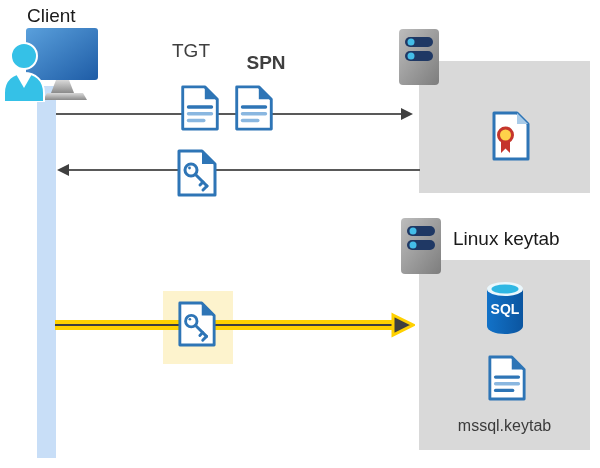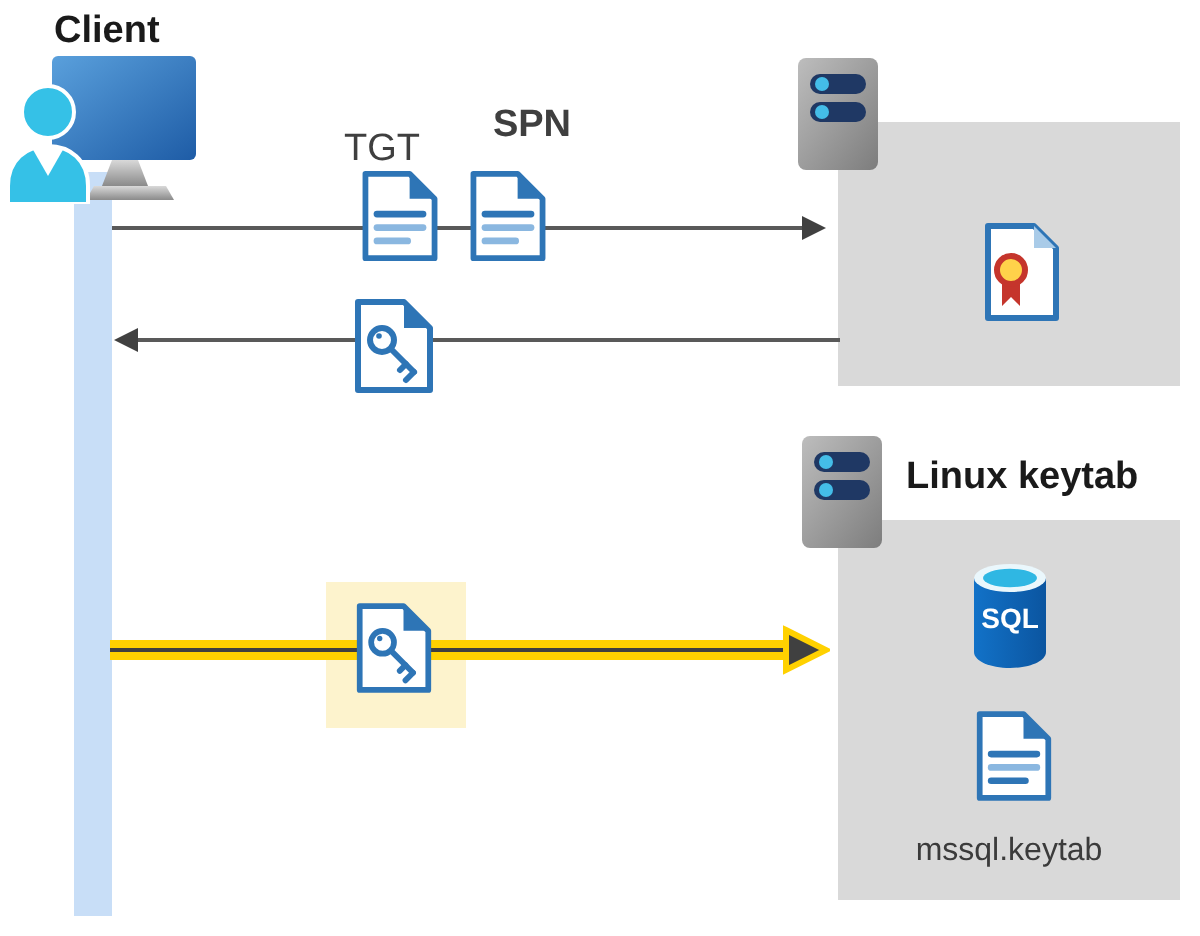--- a/index.html
+++ b/index.html
@@ -1,21 +1,21 @@
 <!DOCTYPE html>
 <html><head>
 <meta charset="utf-8">
 <style>
   html,body{margin:0;padding:0;background:#fff;}
   .diagram{
     position:relative;width:600px;height:468px;background:#ffffff;overflow:hidden;
     font-family:"Liberation Sans",sans-serif;
   }
   .abs{position:absolute;}
-  .title{font-size:19px;font-weight:700;color:#1a1a1a;line-height:1.28;}
+  .title{font-size:19px;font-weight:400;color:#1a1a1a;line-height:1.28;}
   .ticket-label{font-size:19px;color:#3f3f3f;width:40px;text-align:center;}
   .gray-box{background:#d9d9d9;z-index:0;}
   .lifeline{background:#c8def7;z-index:0;}
   .highlight{background:#fdf3cd;z-index:1;}
   .arrow{z-index:2;}
   .icon{z-index:3;}
   .keytab-label{font-size:16px;color:#3b3b3b;text-align:center;z-index:3;}
 </style>
 </head>
 <body>
@@ -50,21 +50,21 @@
       <path d="M2,75 v-9 c0,-13 9,-20 20,-20 s20,7 20,20 v9 z" fill="#35c1e7" stroke="#ffffff" stroke-width="2"></path>
       <path d="M14,47 h16 l-8,14 z" fill="#ffffff"></path>
     </g>
   </svg>
 
   <svg class="abs arrow" style="left:56px;top:106px;" width="358" height="16" viewBox="0 0 358 16">
     <line x1="0" y1="8" x2="346" y2="8" stroke="#595959" stroke-width="2"></line>
     <polygon points="345,2 357,8 345,14" fill="#404040"></polygon>
   </svg>
 
-  <div class="abs ticket-label" style="left:171px;top:64px;">TGT</div>
+  <div class="abs ticket-label" style="left:171px;top:40px;">TGT</div>
   <div class="abs ticket-label" style="left:246px;top:52px;font-weight:bold;">SPN</div>
 
   <svg class="abs icon" style="left:179px;top:84px;" width="42" height="48" viewBox="0 0 42 50">
     <path d="M3,3 h23 l13,13 v31 h-36 z" fill="#ffffff" stroke="#2e75b6" stroke-width="3" stroke-linejoin="round"></path>
     <path d="M26,3 v13 h13 z" fill="#2e75b6"></path>
     <line x1="9" y1="24" x2="33" y2="24" stroke="#2e75b6" stroke-width="3.5" stroke-linecap="round"></line>
     <line x1="9" y1="31" x2="33" y2="31" stroke="#8ab7e0" stroke-width="3.5" stroke-linecap="round"></line>
     <line x1="9" y1="38" x2="25" y2="38" stroke="#8ab7e0" stroke-width="3.5" stroke-linecap="round"></line>
   </svg>
 

